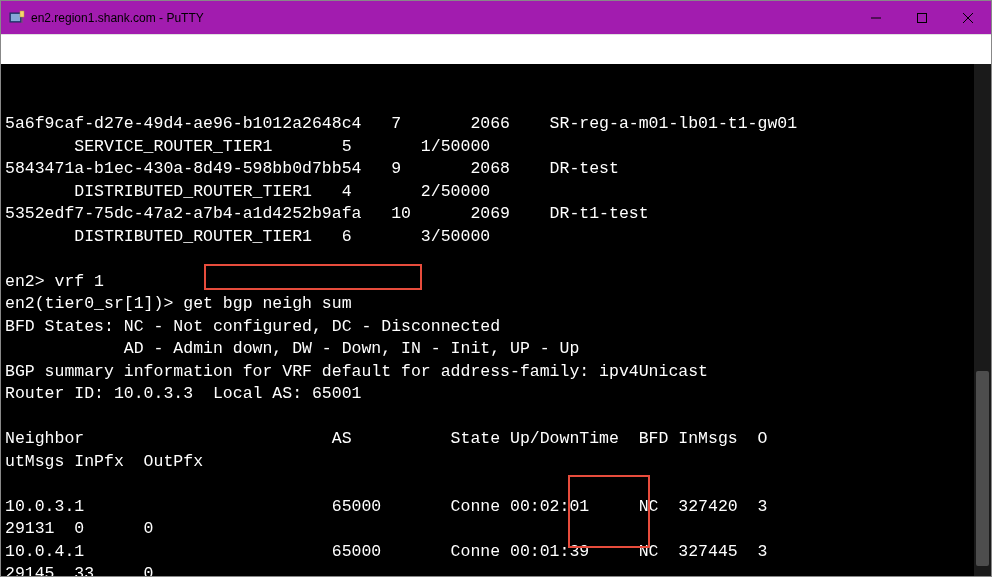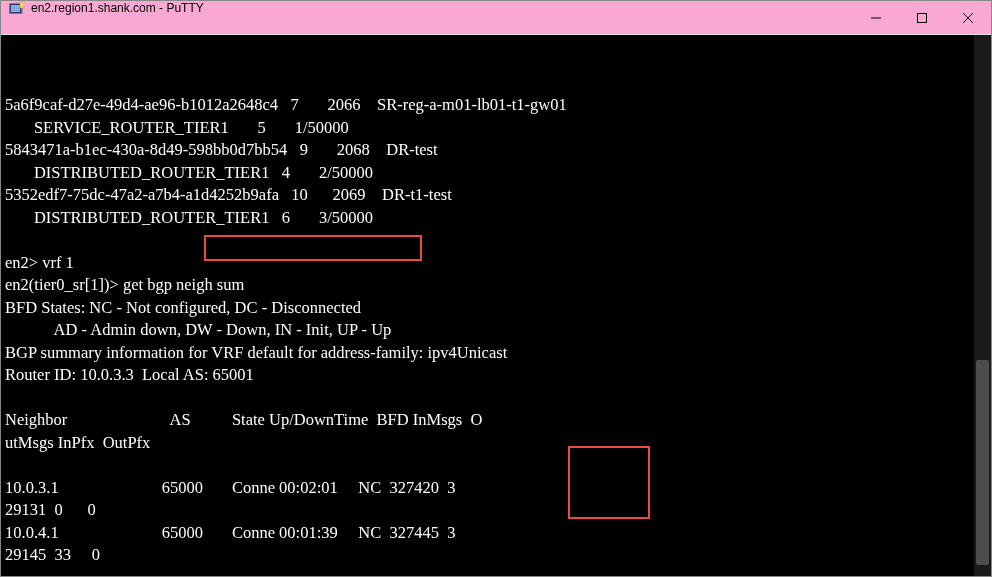--- a/index.html
+++ b/index.html
@@ -17,23 +17,23 @@
     .window {
       width: 992px;
       height: 577px;
       background: #ffffff;
       border: 1px solid #888888;
       display: flex;
       flex-direction: column;
     }
     .titlebar {
       height: 34px;
-      background: #f9a8d4;
+      background: #a21caf;
       display: flex;
-      align-items: flex-start;
+      align-items: center;
       padding-left: 8px;
       border-bottom: 1px solid #e0e0e0;
     }
     .titlebar-icon {
       width: 16px;
       height: 16px;
       margin-right: 6px;
       display: inline-flex;
       align-items: center;
       justify-content: center;
@@ -54,27 +54,28 @@
       align-items: center;
       justify-content: center;
       font-size: 12px;
       color: #000000;
       cursor: pointer;
     }
     .terminal {
       flex: 1;
       background: #000000;
       color: #ffffff;
-      font-family: Liberation Serif, serif;
+      font-family: Liberation Mono, monospace;
       font-size: 16.5px;
       line-height: 22.5px;
-      padding: 14px 4px;
+      padding: 4px 4px;
       white-space: pre;
       position: relative;
       overflow: hidden;
+      margin-top: 29px;
     }
     .terminal-content {
       position: relative;
     }
     .scrollbar {
       position: absolute;
       right: 0;
       top: 0;
       width: 17px;
       height: 100%;

